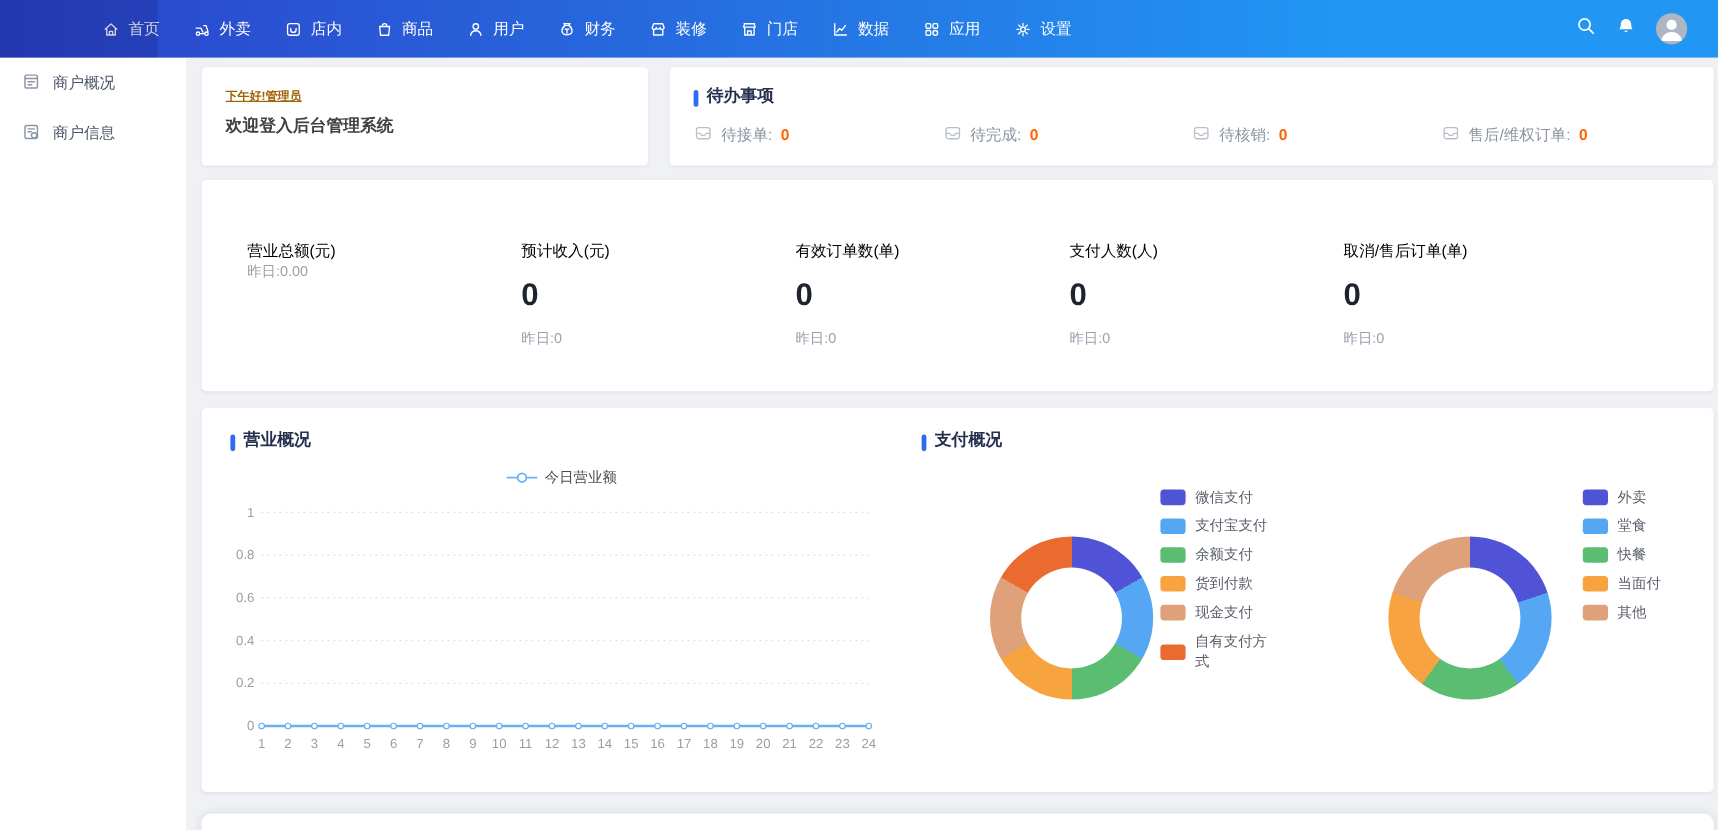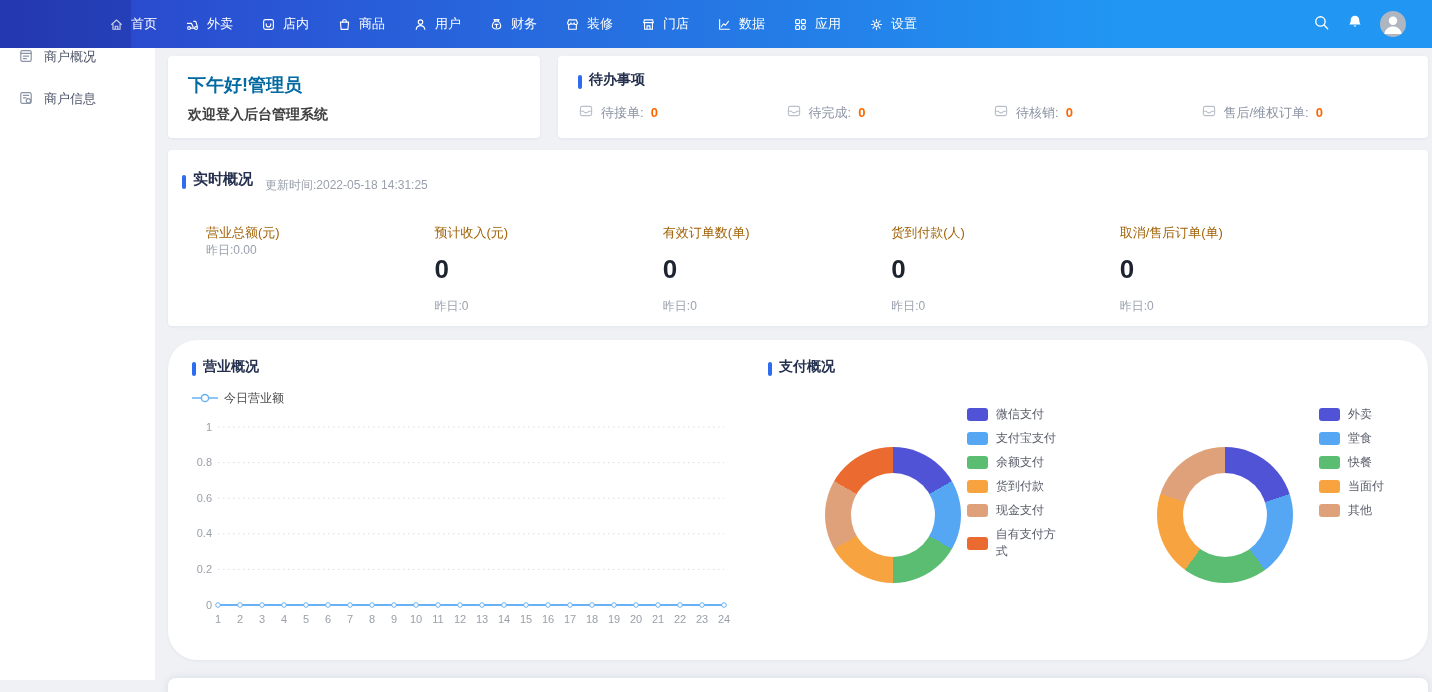--- a/index.html
+++ b/index.html
@@ -5,63 +5,63 @@
   * { margin:0; padding:0; box-sizing:border-box; }
   html,body { width:1432px; height:692px; overflow:hidden; background:#eff1f5;
     font-family:"Liberation Sans","DejaVu Sans",sans-serif; }
 
   
   .navbar { position:absolute; left:0; top:0; width:1432px; height:48px;
     background:linear-gradient(90deg,#2a41c4 0%,#2a50d2 14%,#2196f3 78%,#2196f3 100%);
     display:flex; align-items:center; z-index:20; }
   .navbar .logo-zone { position:absolute; left:0; top:0; width:131px; height:48px;
     background:rgba(10,16,90,0.18); }
-  .nav-menu { display:flex; align-items:center; gap:28px; padding-left:109px; }
+  .nav-menu { display:flex; align-items:center; gap:28px; padding-left:85px; }
   .nav-item { display:flex; align-items:center; gap:7px; color:#fff; font-size:13px;
     cursor:pointer; white-space:nowrap; }
   .nav-item svg { display:block; }
   .nav-right { position:absolute; right:26px; top:0; height:48px; display:flex;
     align-items:center; gap:17px; color:#fff; }
   .avatar { width:26px; height:26px; border-radius:50%; background:#aeb6c2; overflow:hidden;
     display:flex; align-items:center; justify-content:center; }
 
   
-  .sidebar { position:absolute; left:0; top:36px; width:155px; height:644px; background:#fff; }
+  .sidebar { position:absolute; left:0; top:48px; width:155px; height:644px; background:#fff; }
   .side-item { height:42px; display:flex; align-items:center; gap:10px; padding-left:18px;
     color:#4c5568; font-size:13px; cursor:pointer; }
 
   
   .content { position:absolute; left:155px; top:48px; width:1277px; height:644px; }
   .card { background:#fff; border-radius:4px; box-shadow:0 1px 3px rgba(20,40,80,0.06); }
   .row1 { display:flex; gap:18px; margin:8px 4px 0 13px; }
   .welcome-card { width:372px; height:82px; padding:17px 20px; }
-  .welcome-card .l1 { font-size:18px; font-weight:bold; color:#0369a1; }
+  .welcome-card .l1 { font-size:10px; font-weight:bold; color:#a16207;text-decoration:underline; }
   .welcome-card .l2 { font-size:14px; font-weight:bold; color:#404040; margin-top:9px; }
   .todo-card { flex:1; height:82px; padding:15px 20px 0 20px; }
   .sec-title { display:flex; align-items:flex-end; gap:7px; }
   .sec-bar { width:4px; height:14px; border-radius:2px; background:#2d6bf0; }
   .sec-text { font-size:14px; font-weight:bold; color:#24304d; }
   .todo-items { display:flex; margin-top:14px; }
   .todo-item { flex:1; display:flex; align-items:center; gap:7px; font-size:13px; color:#8b93a3; }
   .todo-item .val { color:#ff6600; font-weight:bold; }
 
   .realtime-card { margin:12px 4px 0 13px; height:176px; padding:20px 20px 0 14px; }
   .rt-head { display:flex; align-items:baseline; gap:12px; }
   .rt-title { font-size:15px; }
   .rt-updated { font-size:12px; color:#9aa1ad; }
   .stats { display:flex; margin-top:30px; padding:0 60px 0 24px; }
   .stat { flex:1; }
-  .stat .lab { font-size:13px; color:#a16207; }
+  .stat .lab { font-size:13px; color:#000000; }
   .stat .val { font-size:26px; font-weight:bold; color:#1d2430; margin:12px 0 13px 0; }
   .stat .yd  { font-size:12px; color:#9aa1ad; }
 
-  .charts-card { margin:14px 4px 0 13px; height:320px; display:flex; padding-top:18px;border-radius:29px; }
+  .charts-card { margin:14px 4px 0 13px; height:320px; display:flex; padding-top:18px; }
   .chart-left { width:576px; padding-left:24px; }
   .chart-right { flex:1; padding-left:24px; position:relative; }
-  .line-legend { display:flex; align-items:center; gap:6px; 
+  .line-legend { display:flex; align-items:center; gap:6px; justify-content:center;
     margin-top:14px; font-size:12px; color:#4b4b4b; }
   #line-chart { display:block; margin:6px 0 0 2px; }
   .donut-row { display:flex; align-items:flex-start; margin-top:30px; padding-left:57px; }
   .donut { width:136px; height:136px; border-radius:50%; position:relative; margin-top:41px; }
   .donut .hole { position:absolute; left:26px; top:26px; width:84px; height:84px;
     border-radius:50%; background:#fff; }
   .legend-col { display:flex; flex-direction:column; gap:7px; }
   .legend-item { display:flex; align-items:center; gap:8px; cursor:pointer; }
   .legend-item .sw { width:21px; height:13px; border-radius:3px; }
   .legend-item .lg-lab { font-size:12px; color:#5a5f6b; }
@@ -260,44 +260,37 @@
                 <path d="M2.4 8.2h3.1c.3 1.1 1 1.7 2.5 1.7s2.2-.6 2.5-1.7h3.1"></path>
               </svg></span>
           <span>售后/维权订单:</span>
           <span class="val">0</span>
         </div>
       </div>
     </div>
   </div>
 
   <div class="card realtime-card">
-    <div class="rt-head">
-      <div class="sec-title">
-        <span class="sec-bar"></span>
-        <span class="sec-text rt-title">实时概况</span>
-      </div>
-      <span class="rt-updated">更新时间:2022-05-18 14:31:25</span>
-    </div>
     <div class="stats">
       <div class="stat">
         <div class="lab">营业总额(元)</div>
         <div class="yd">昨日:0.00</div>
       </div>
       <div class="stat">
         <div class="lab">预计收入(元)</div>
         <div class="val">0</div>
         <div class="yd">昨日:0</div>
       </div>
       <div class="stat">
         <div class="lab">有效订单数(单)</div>
         <div class="val">0</div>
         <div class="yd">昨日:0</div>
       </div>
       <div class="stat">
-        <div class="lab">货到付款(人)</div>
+        <div class="lab">支付人数(人)</div>
         <div class="val">0</div>
         <div class="yd">昨日:0</div>
       </div>
       <div class="stat">
         <div class="lab">取消/售后订单(单)</div>
         <div class="val">0</div>
         <div class="yd">昨日:0</div>
       </div>
     </div>
   </div>

